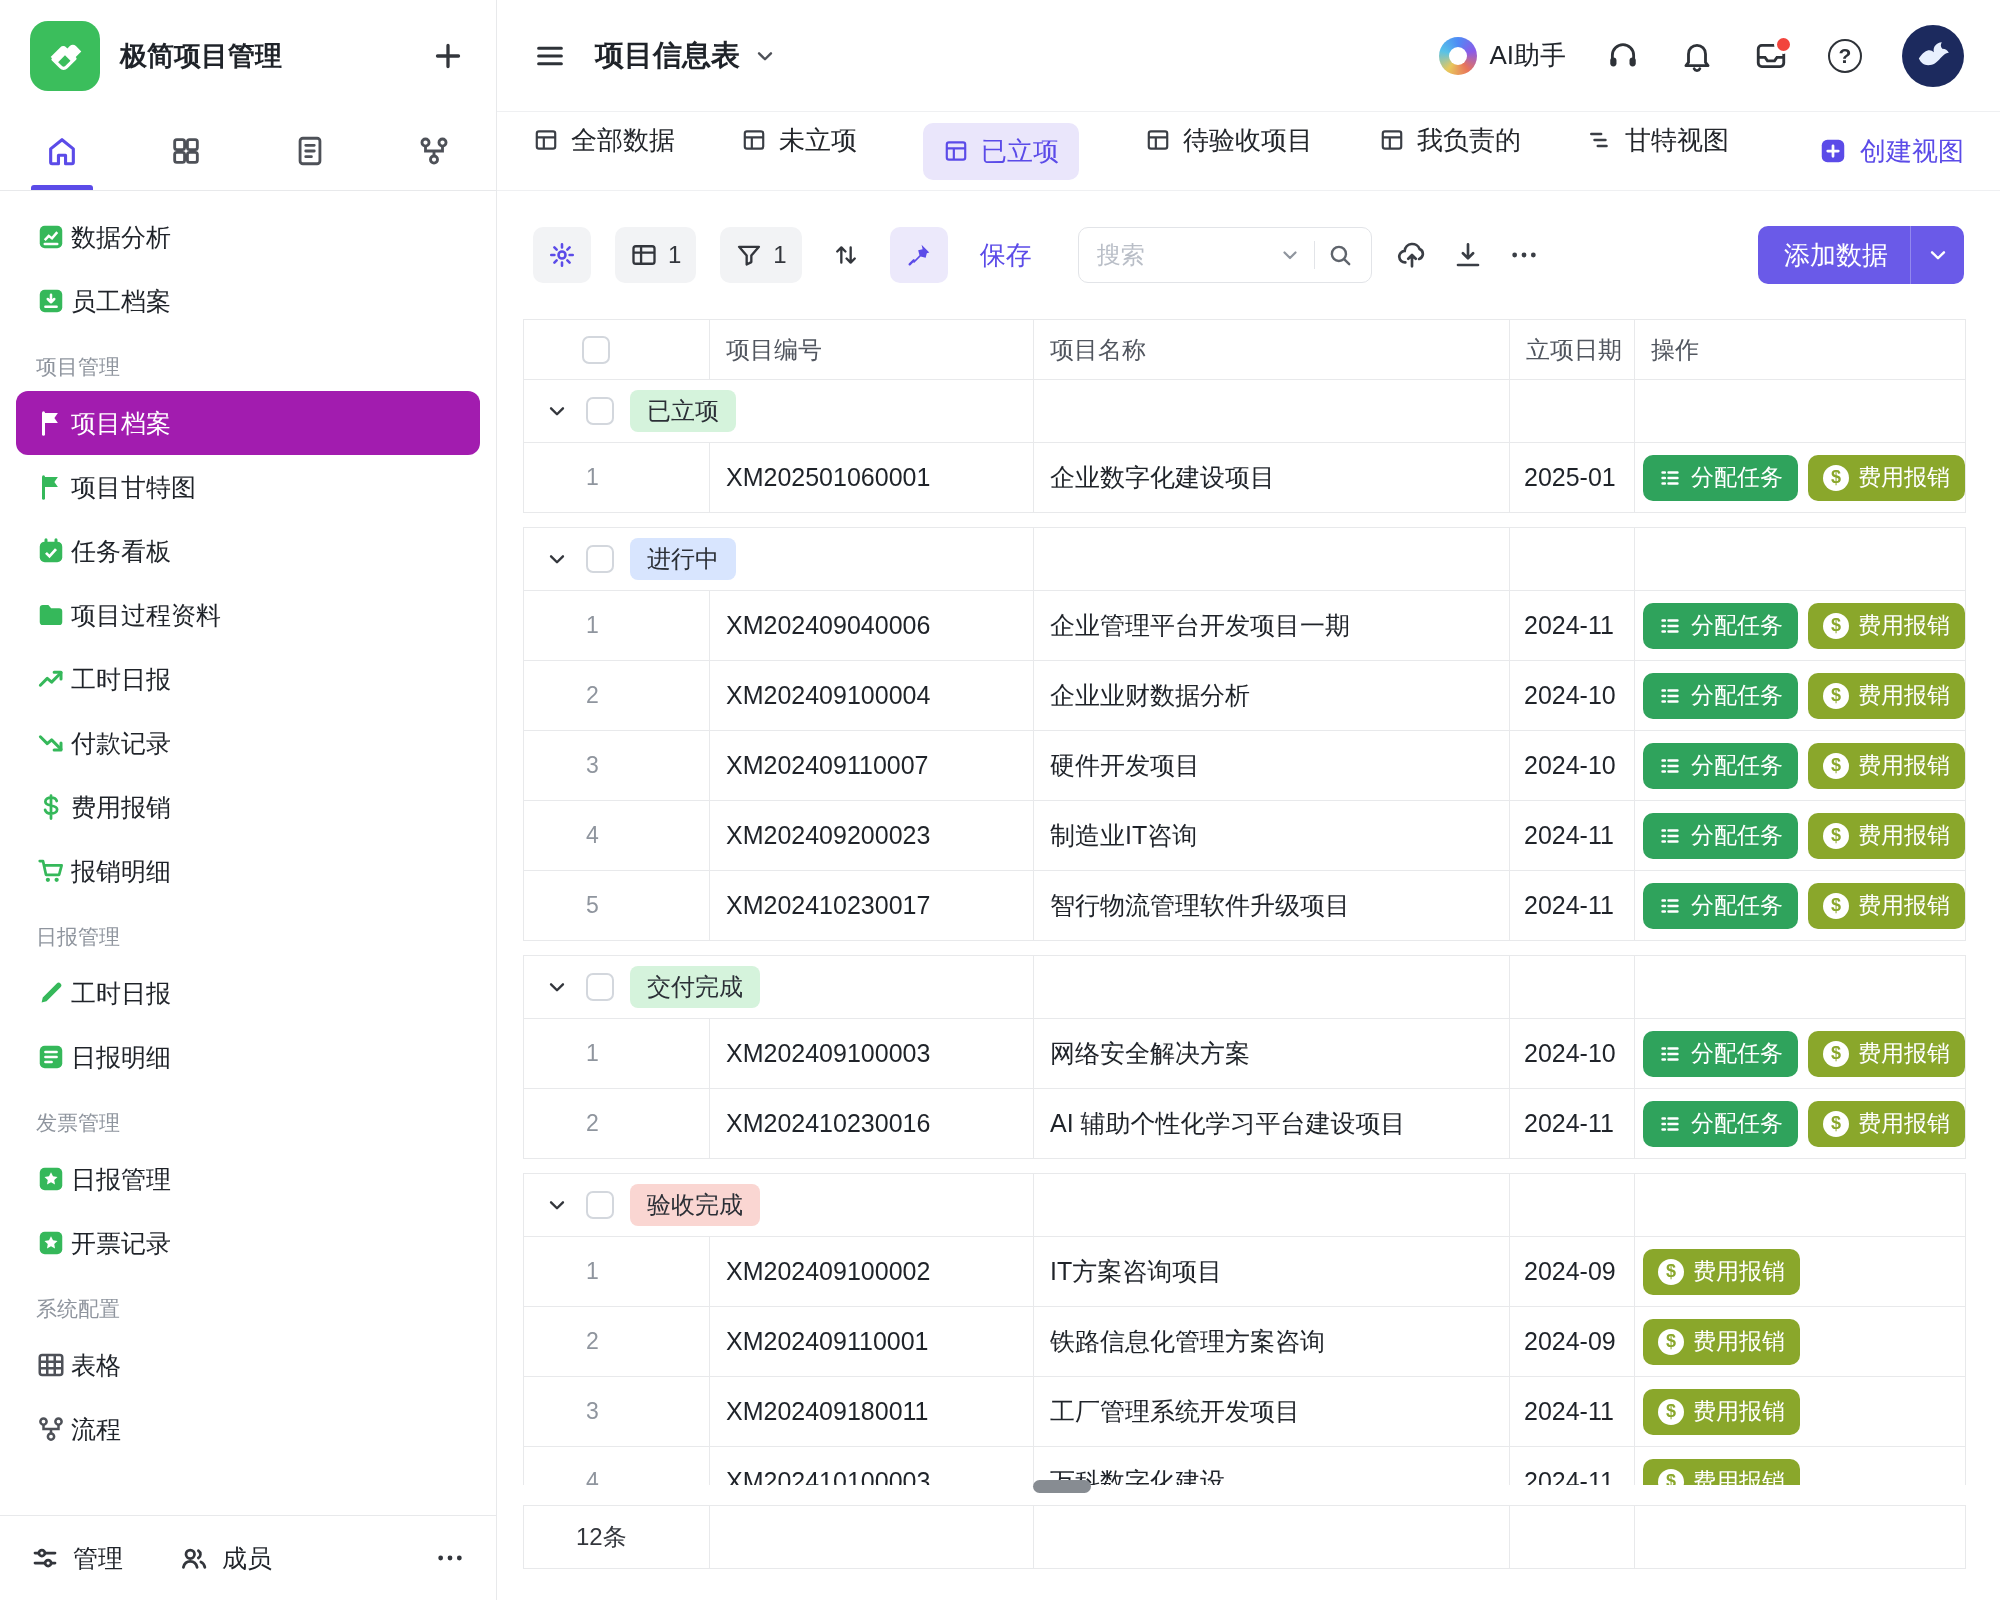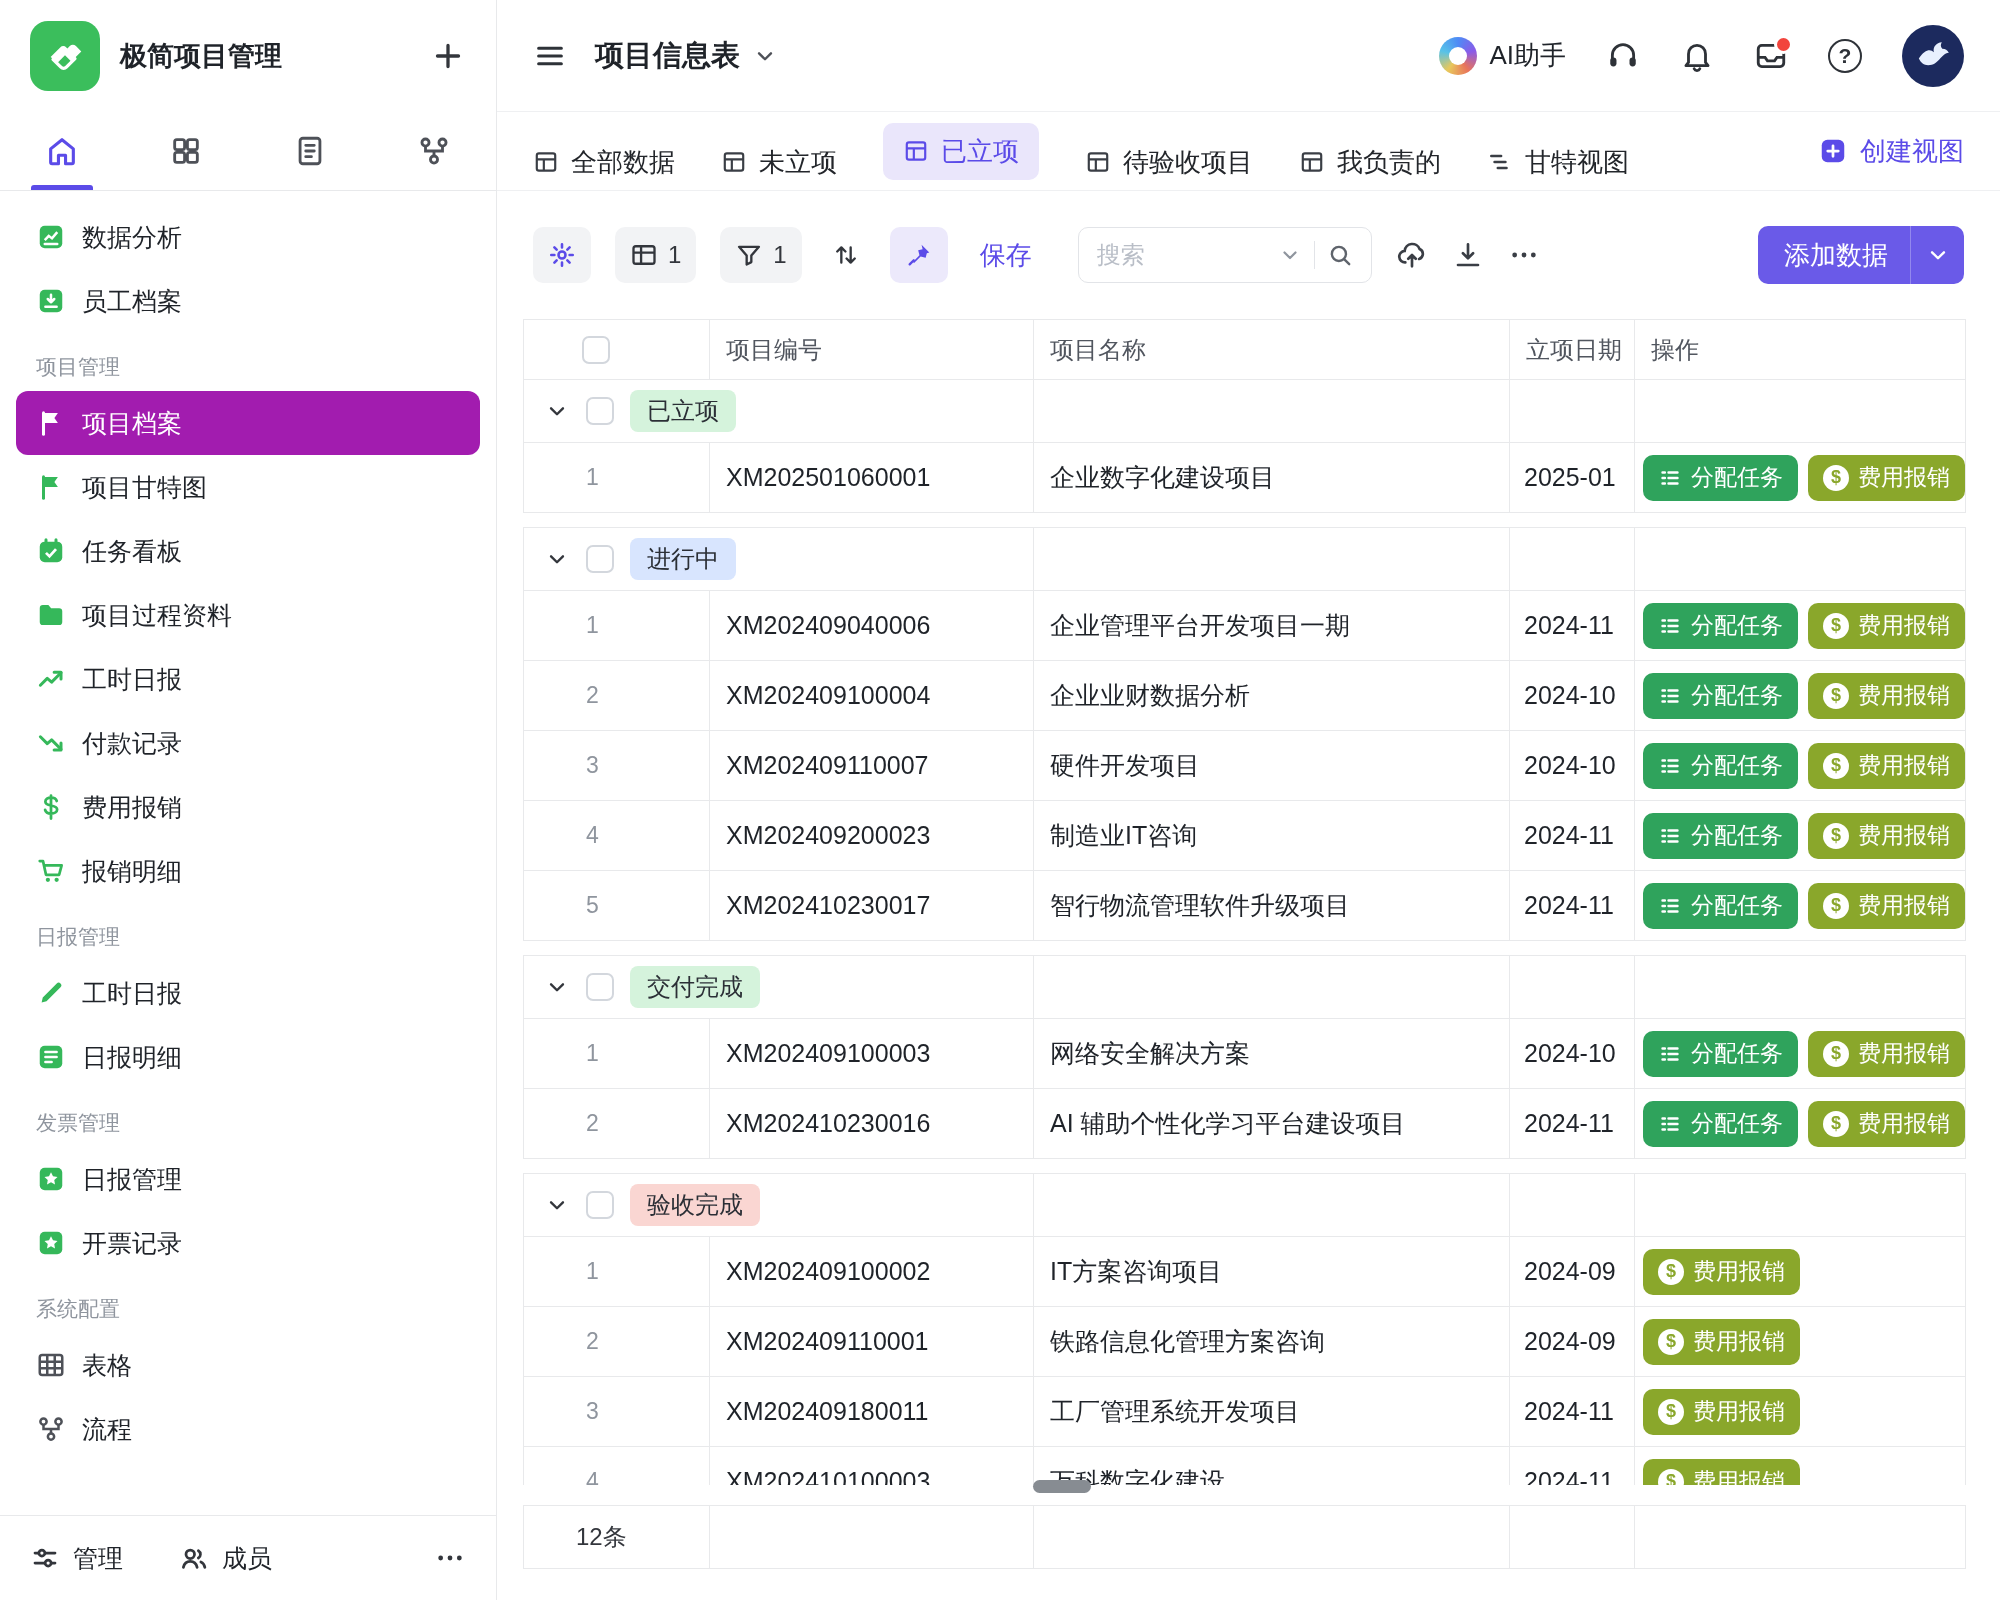--- a/index.html
+++ b/index.html
@@ -14,21 +14,21 @@
 .logo{width:70px;height:70px;border-radius:18px;background:#3BBE5C;display:flex;align-items:center;justify-content:center;flex:none}
 .logo .icon{width:46px;height:46px}
 .app-title{font-size:27px;font-weight:bold;flex:1}
 .plus-btn{width:36px;height:36px;color:#33363C;cursor:pointer}
 .icon-tabs{height:79px;display:flex;align-items:stretch;border-bottom:1px solid #E8E9EB;flex:none}
 .itab{flex:1;display:flex;align-items:center;justify-content:center;position:relative;color:#4E5158;cursor:pointer}
 .itab .icon{width:34px;height:34px}
 .itab.active{color:#5B4BE8}
 .itab.active::after{content:"";position:absolute;bottom:0;left:50%;transform:translateX(-50%);width:62px;height:5px;border-radius:3px 3px 0 0;background:#5B4BE8}
 .menu{flex:1;overflow:hidden;padding:14px 16px 0}
-.menu-item{height:64px;border-radius:12px;display:flex;align-items:center;gap:16px;padding:0 20px;font-size:25px;cursor:pointer}
+.menu-item{height:64px;border-radius:12px;display:flex;align-items:center;gap:5px;padding:0 20px;font-size:25px;cursor:pointer}
 .mi-icon{width:30px;height:30px;color:#35B85A;flex:none}
 .mi-icon.gray{color:#4E5158}
 .menu-item.selected{background:#a21caf;color:#fff}
 .menu-item.selected .mi-icon{color:#fff}
 .menu-section{height:58px;display:flex;align-items:flex-end;padding:0 20px 10px;font-size:21px;color:#8F959E}
 .sb-footer{height:85px;border-top:1px solid #E8E9EB;display:flex;align-items:center;padding:0 30px;font-size:25px;flex:none}
 .sbf-item{display:flex;align-items:center;gap:13px;cursor:pointer}
 .sbf-item + .sbf-item{margin-left:56px}
 .sbf-item .icon{width:30px;height:30px;color:#33363C}
 .sbf-more{margin-left:auto;width:32px;height:32px;color:#33363C;cursor:pointer}
@@ -44,21 +44,21 @@
 .ai-orb{width:38px;height:38px;border-radius:50%;background:conic-gradient(#4E8BF5,#8A5BE8,#E8745B,#E8C85B,#57C2E8,#4E8BF5);position:relative;flex:none}
 .ai-orb::after{content:"";position:absolute;inset:10px;background:#fff;border-radius:50%}
 .hicon{width:34px;height:34px;color:#2E3238;cursor:pointer}
 .mail-wrap{position:relative}
 .mail-wrap::after{content:"";position:absolute;top:-4px;right:-5px;width:13px;height:13px;background:#F2453D;border-radius:50%;border:3px solid #fff}
 .q-icon{width:34px;height:34px;border:2.4px solid #2E3238;border-radius:50%;display:flex;align-items:center;justify-content:center;font-size:21px;font-weight:bold;color:#2E3238;cursor:pointer}
 .avatar{width:62px;height:62px;border-radius:50%;background:#1C2A5E;display:flex;align-items:center;justify-content:center;cursor:pointer}
 .avatar .icon{width:40px;height:40px}
 
 .view-tabs{height:79px;border-bottom:1px solid #EFF0F2;display:flex;align-items:center;padding:0 36px}
-.vt-list{display:flex;align-items:flex-end;gap:46px}
+.vt-list{display:flex;align-items:flex-start;gap:66px}
 .vtab{display:flex;align-items:center;gap:12px;font-size:26px;color:#23262B;border-radius:10px;cursor:pointer;padding:0}
 .vtab .icon{width:26px;height:26px;color:#3A3E45}
 .vtab.active{background:#EAE6FB;color:#5B4BE8;padding:11px 20px}
 .vtab.active .icon{color:#5B4BE8}
 .create-view{margin-left:auto;display:flex;align-items:center;gap:12px;font-size:26px;color:#5B4BE8;cursor:pointer}
 .create-view .icon{width:30px;height:30px;color:#5B4BE8}
 
 .toolbar{height:128px;display:flex;align-items:center;padding:0 36px;gap:24px}
 .tbtn{height:56px;min-width:56px;border-radius:10px;background:#F2F3F5;display:flex;align-items:center;justify-content:center;gap:10px;padding:0 15px;font-size:24px;color:#33363C;cursor:pointer}
 .tbtn .icon{width:28px;height:28px}

